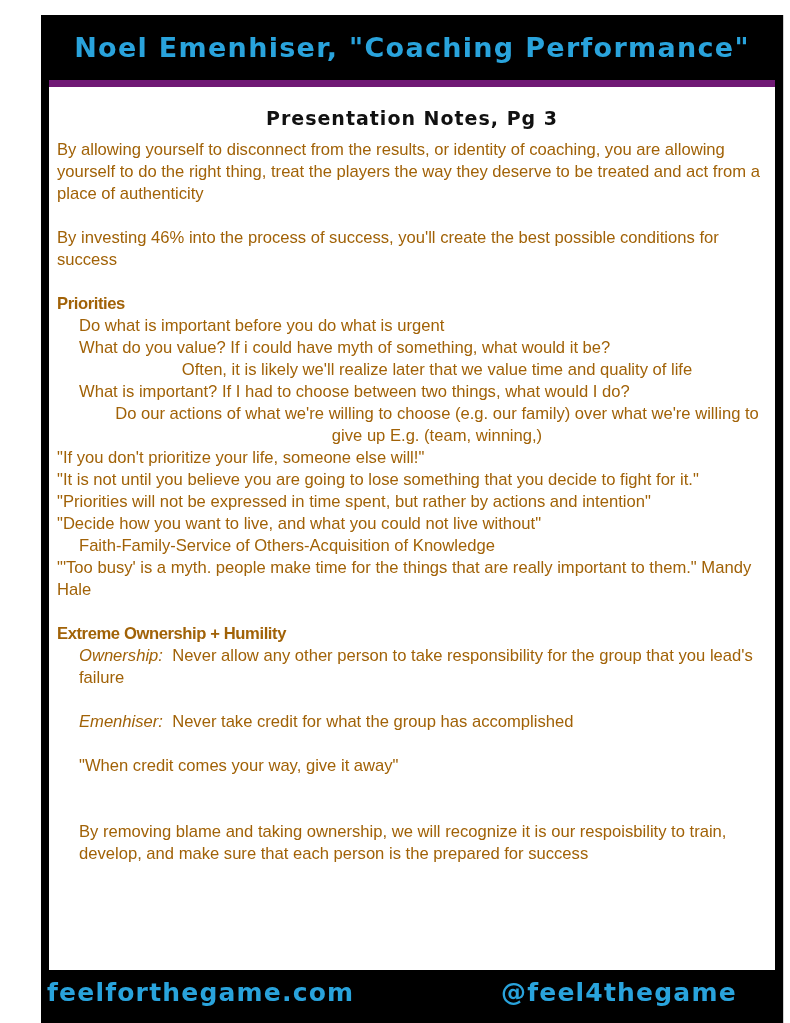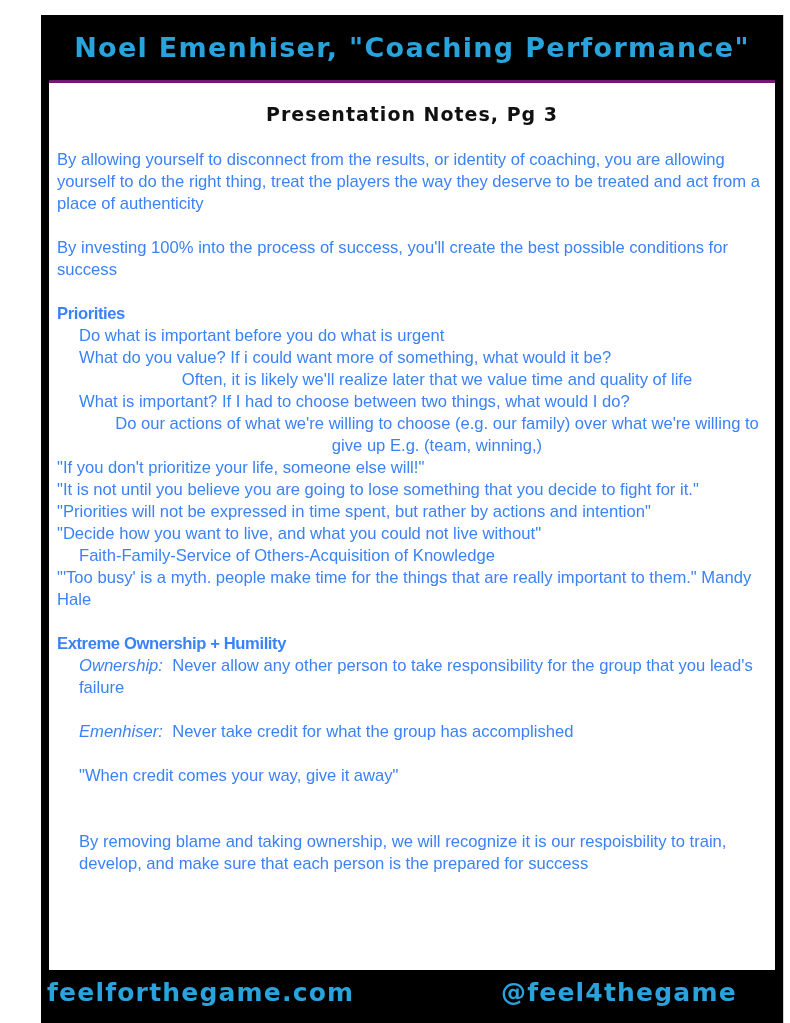--- a/index.html
+++ b/index.html
@@ -14,30 +14,30 @@
   .header {
     position: absolute; left: 41px; top: 15px; width: 742px; height: 64px;
     background: #000; display: flex; align-items: center; justify-content: center;
   }
   .header-title {
     color: #29a3dc; font-family: "DejaVu Sans", sans-serif; font-weight: bold;
     font-size: 27px; letter-spacing: 1.3px; white-space: nowrap;
   }
   .page {
     position: absolute; left: 49px; top: 80px; width: 726px; height: 890px;
-    background: #ffffff; border-top: 3px solid #701a75;
+    background: #ffffff; border-top: 7px solid #701a75;
   }
   .sheet-title {
     position: absolute; top: 20px; left: 0; width: 100%; text-align: center;
     font-family: "DejaVu Sans", sans-serif; font-weight: bold; font-size: 19px;
     letter-spacing: 1px; color: #111;
   }
   .content {
     position: absolute; top: 52px; left: 8px; width: 716px;
-    font-family: "Liberation Sans", sans-serif; font-size: 16.6px; line-height: 22px; color: #3b82f6; margin-top: 14px;
+    font-family: "Liberation Sans", sans-serif; font-size: 16.6px; line-height: 22px; color: #a16207;
   }
   .content p { margin: 0; }
   .gap { height: 22px; }
   .sec-head { font-weight: bold; letter-spacing: -0.4px; }
   .i1 { padding-left: 22px; }
   .i2 { padding-left: 44px; text-align: center; }
   .em { font-style: italic; }
   .footer {
     position: absolute; left: 41px; top: 970px; width: 742px; height: 53px; background: #000;
   }
@@ -60,26 +60,26 @@
 <div class="header">
   <div class="header-title">Noel Emenhiser, "Coaching Performance"</div>
 </div>
 
 <div class="page">
   <div class="sheet-title">Presentation Notes, Pg 3</div>
 
   <div class="content">
     <p>By allowing yourself to disconnect from the results, or identity of coaching, you are allowing yourself to do the right thing, treat the players the way they deserve to be treated and act from a place of authenticity</p>
     <div class="gap"></div>
-    <p>By investing  100% into the process of success, you'll create the best possible conditions for success</p>
+    <p>By investing  46% into the process of success, you'll create the best possible conditions for success</p>
     <div class="gap"></div>
 
     <p class="sec-head">Priorities</p>
     <p class="i1">Do what is important before you do what is urgent</p>
-    <p class="i1">What do you value?  If i could want more of something, what would it be?</p>
+    <p class="i1">What do you value?  If i could have myth of something, what would it be?</p>
     <p class="i2">Often, it is likely we'll realize later that we value time and quality of life</p>
     <p class="i1">What is important?  If I had to choose between two things, what would I do?</p>
     <p class="i2">Do our actions of what we're willing to choose (e.g. our family) over what we're willing to give up E.g. (team, winning,)</p>
     <p>"If you don't prioritize your life, someone else will!"</p>
     <p>"It is not until you believe you are going to lose something that you decide to fight for it."</p>
     <p>"Priorities will not be expressed in time spent, but rather by actions and intention"</p>
     <p>"Decide how you want to live, and what you could not live without"</p>
     <p class="i1">Faith-Family-Service of Others-Acquisition of Knowledge</p>
     <p>"'Too busy' is a myth.  people make time for the things that are really important to them." Mandy Hale</p>
     <div class="gap"></div>

